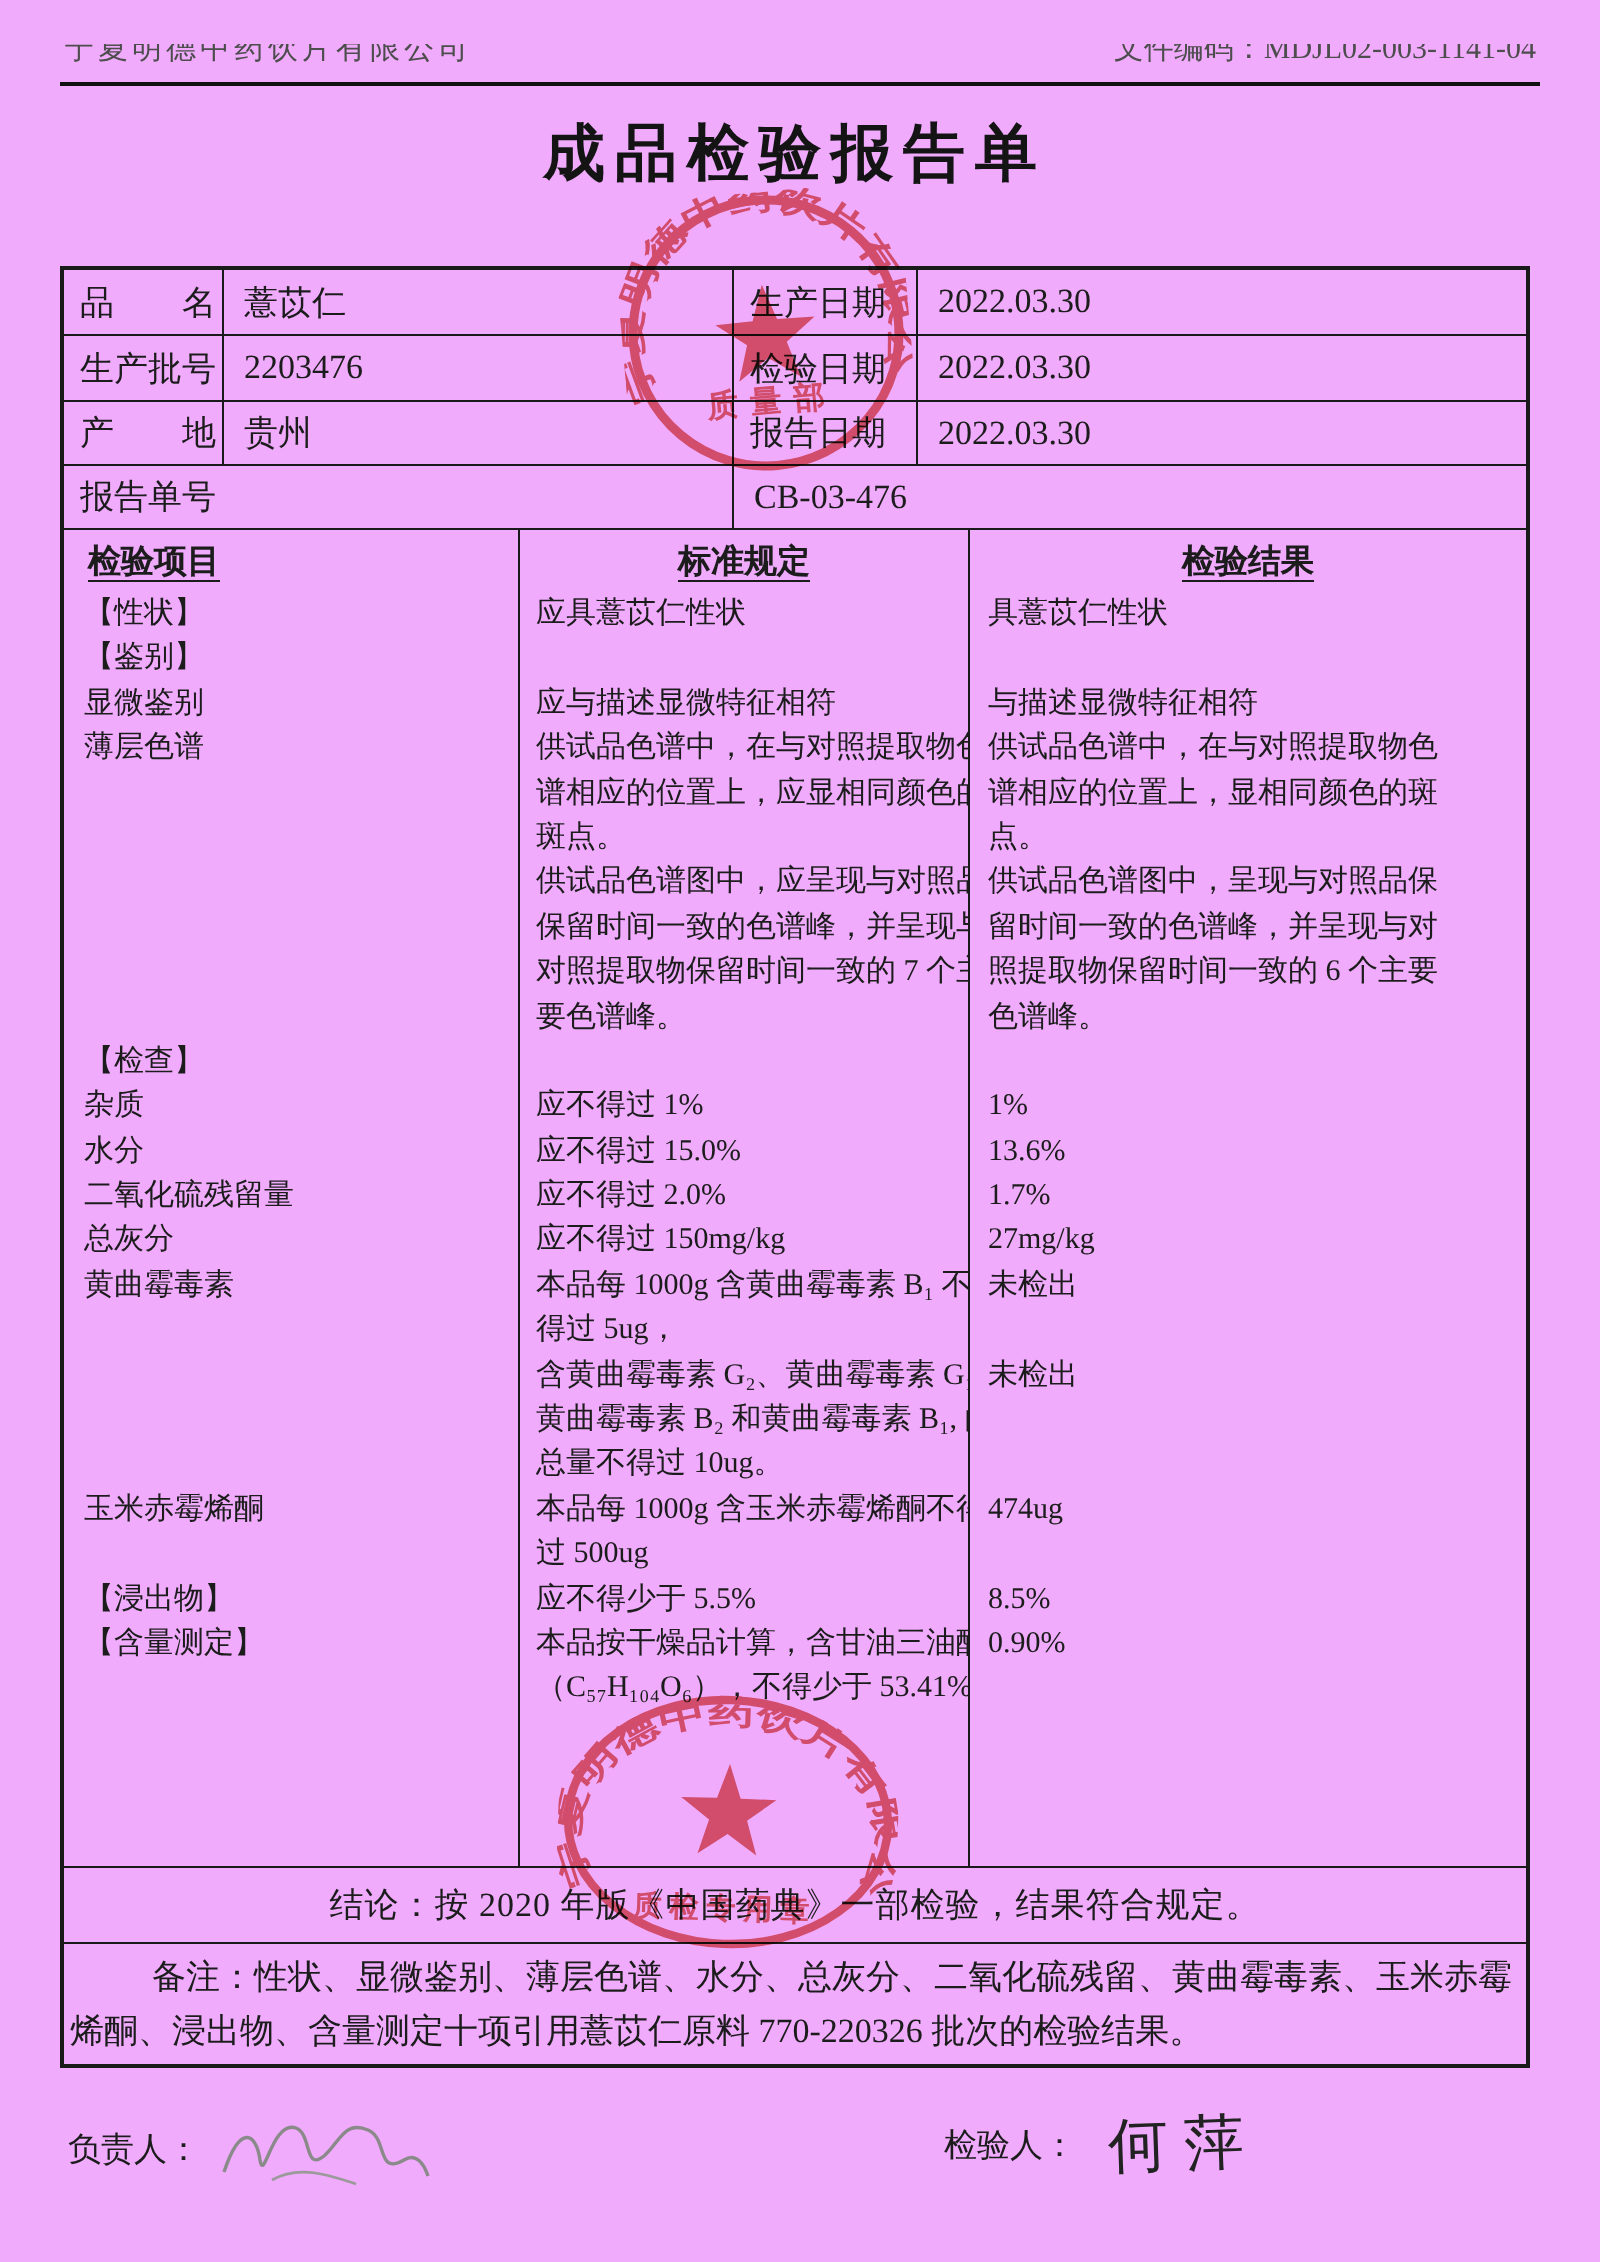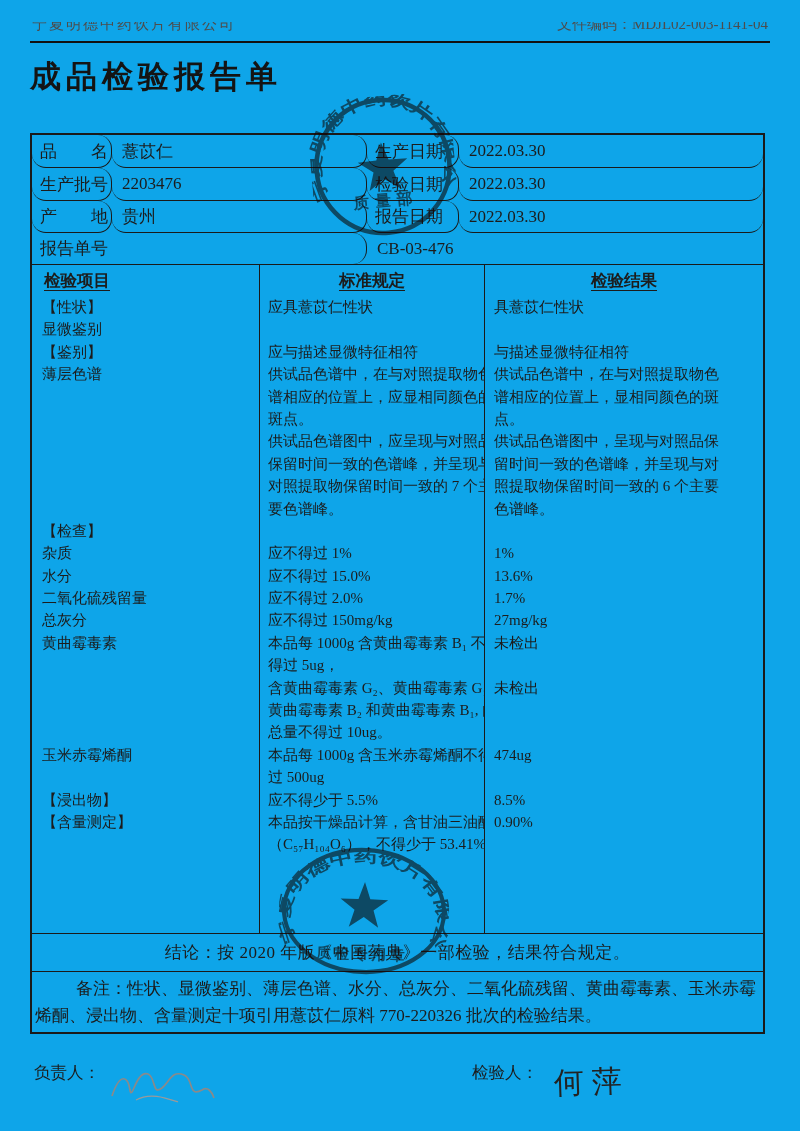--- a/index.html
+++ b/index.html
@@ -1,31 +1,31 @@
 <!DOCTYPE html>
 <html><head>
 <meta charset="utf-8">
 <style>
   html,body{margin:0;padding:0;background:#ffffff;}
-  .page{position:relative;width:800px;height:1131px;background:#0ea5e9;overflow:hidden;
+  .page{position:relative;width:800px;height:1131px;background:#f0abfc;overflow:hidden;
         font-family:"Liberation Serif","DejaVu Serif",serif;color:#1c1c1c;}
   
   .top-header{position:absolute;left:32px;right:32px;top:22px;height:17px;overflow:hidden;
               display:flex;justify-content:space-between;color:#4d4d4d;font-size:15px;}
   .top-header .clip{transform:translateY(-7px);white-space:nowrap;}
   .company{letter-spacing:2px;}
   .header-rule{position:absolute;left:30px;right:30px;top:41px;height:2px;background:#111;}
   
-  .title{position:absolute;left:30px;width:735px;top:56px;
+  .title{position:absolute;left:30px;width:735px;top:56px;text-align:center;
          font-size:31px;font-weight:bold;letter-spacing:5px;color:#141414;}
   
   .doc-frame{position:absolute;left:30px;top:133px;width:735px;border:2px solid #1a1a1a;box-sizing:border-box;}
   .info-table{display:grid;grid-template-columns:80px 255px 92px 304px;grid-template-rows:33px 33px 32px 31px;
               border-bottom:1.5px solid #1a1a1a;font-size:17px;}
-  .ic{display:flex;align-items:center;box-sizing:border-box;padding-left:8px;white-space:pre;overflow:hidden;border-radius:14px;}
+  .ic{display:flex;align-items:center;box-sizing:border-box;padding-left:8px;white-space:pre;overflow:hidden;}
   .bR{border-right:1.5px solid #1a1a1a;}
   .bB{border-bottom:1.5px solid #1a1a1a;}
   .val{padding-left:10px;}
   .span2a{grid-column:1/3;}
   .span2b{grid-column:3/5;}
   
   .spec-table{display:grid;grid-template-columns:228px 225px 278px;height:668px;border-bottom:1.5px solid #1a1a1a;}
   .spec-col{box-sizing:border-box;overflow:hidden;}
   .spec-col.c1,.spec-col.c2{border-right:1.5px solid #1a1a1a;}
   .spec-head{height:24px;margin-top:5px;font-size:16.5px;text-decoration:underline;text-underline-offset:4px;font-weight:bold;}
@@ -37,21 +37,21 @@
   .c3 .spec-lines{padding-left:9px;}
   .tline{height:22.4px;line-height:22.4px;white-space:pre;overflow:hidden;}
   
   .conclusion{height:37px;border-bottom:1.5px solid #1a1a1a;display:flex;align-items:center;justify-content:center;
               font-size:17px;letter-spacing:0.5px;}
   .remarks{height:60px;font-size:17px;line-height:27px;padding-top:3px;box-sizing:border-box;}
   .remarks .l1{padding-left:44px;white-space:pre;overflow:hidden;}
   .remarks .l2{padding-left:3px;white-space:pre;overflow:hidden;}
   
   .sign-row{position:absolute;left:30px;top:1038px;width:740px;height:60px;}
-  .sig-group{position:absolute;top:24px;display:flex;font-size:16.5px;}
+  .sig-group{position:absolute;top:14px;display:flex;align-items:center;font-size:16.5px;}
   .g1{left:4px;} .g2{left:232px;} .g3{left:442px;}
   .sig-svg{margin-left:6px;}
   .inspector-name{margin-left:16px;font-size:30px;font-weight:500;color:#222;transform:rotate(-2deg);
                   letter-spacing:8px;white-space:nowrap;}
   
   .stamp{position:absolute;opacity:0.82;mix-blend-mode:multiply;pointer-events:none;}
   .stamp1{left:311px;top:96px;transform:rotate(-5deg);}
   .stamp2{left:279px;top:845px;transform:rotate(2deg);}
 </style>
 </head>
@@ -87,22 +87,22 @@
 
       <div class="ic bR span2a">报告单号</div>
       <div class="ic span2b val">CB-03-476</div>
     </div>
 
     <div class="spec-table">
       <div class="spec-col c1">
         <div class="spec-head left">检验项目</div>
         <div class="spec-lines">
             <div class="tline">【性状】</div>
+            <div class="tline">【鉴别】</div>
             <div class="tline">显微鉴别</div>
-            <div class="tline">【鉴别】</div>
             <div class="tline">薄层色谱</div>
             <div class="tline"></div>
             <div class="tline"></div>
             <div class="tline"></div>
             <div class="tline"></div>
             <div class="tline"></div>
             <div class="tline"></div>
             <div class="tline">【检查】</div>
             <div class="tline">杂质</div>
             <div class="tline">水分</div>

